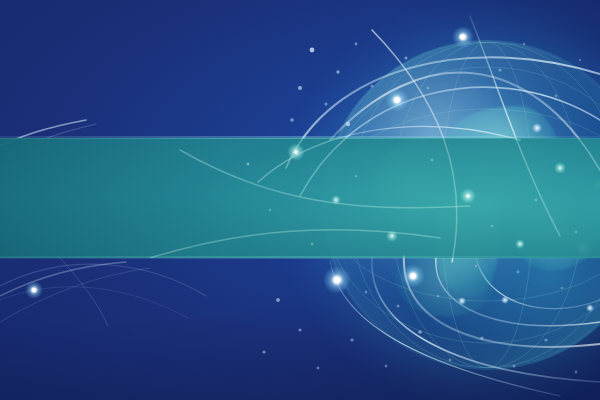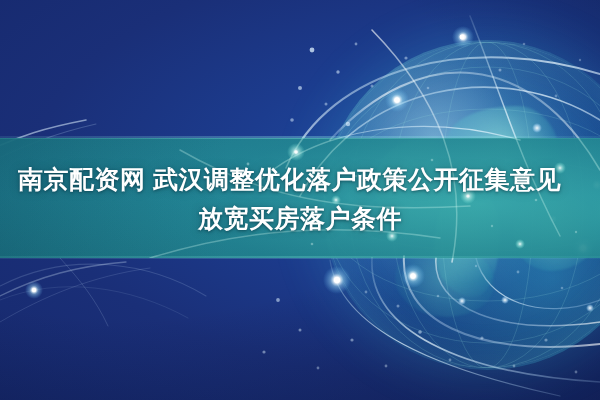--- a/index.html
+++ b/index.html
@@ -326,18 +326,14 @@
         <circle cx="312" cy="244" r="1.3" opacity=".34"></circle>
         <circle cx="356" cy="176" r="1.2" opacity=".30"></circle>
         <circle cx="432" cy="160" r="1.3" opacity=".32"></circle>
         <circle cx="492" cy="226" r="1.2" opacity=".30"></circle>
         <circle cx="536" cy="200" r="1.3" opacity=".32"></circle>
         <circle cx="576" cy="232" r="1.2" opacity=".30"></circle>
       </g>
     </svg>
   </div>
 
-  <div class="headline">
-    <div class="line1">南京配资网 武汉调整优化落户政策公开征集意见</div>
-    <div class="line2">放宽买房落户条件</div>
-  </div>
 
 </div>
 
 </body></html>

